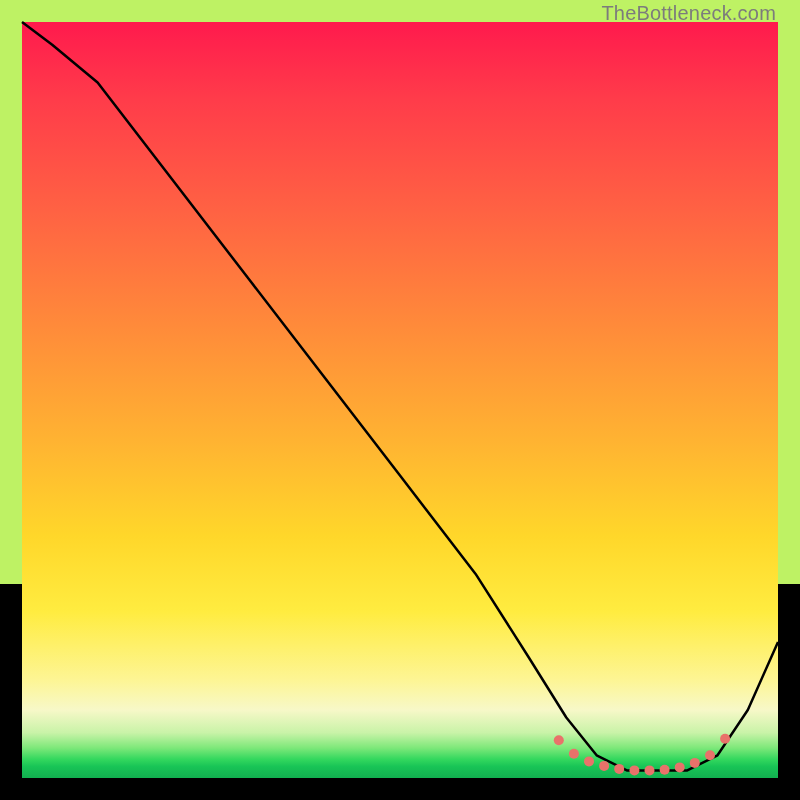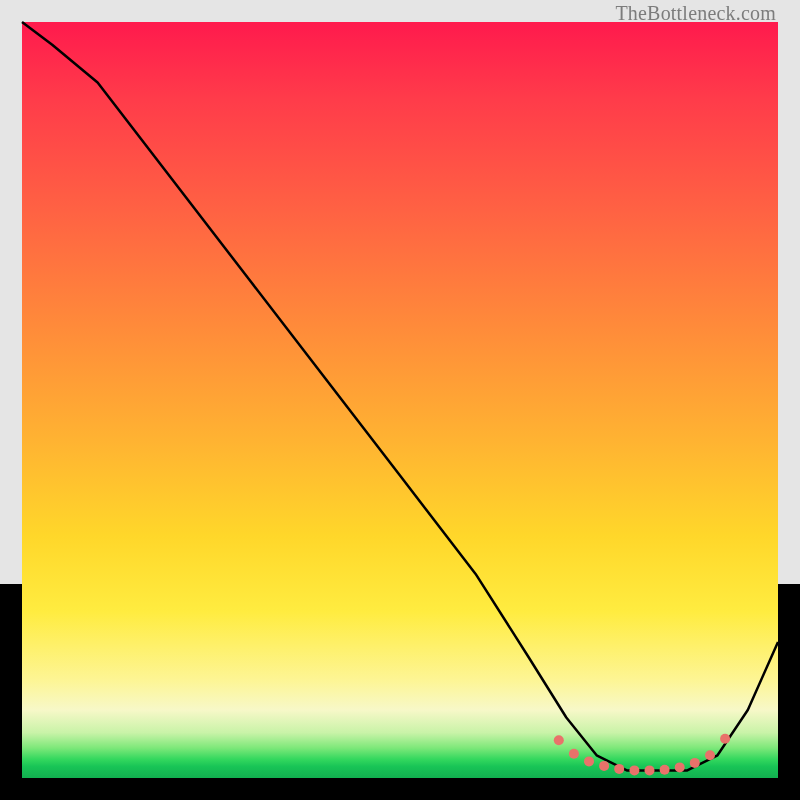--- a/index.html
+++ b/index.html
@@ -8,22 +8,21 @@
     width: 800px;
     height: 800px;
     background: #000;
     overflow: hidden;
     font-family: Arial, Helvetica, sans-serif;
   }
   .frame {
     position: relative;
     width: 800px;
     height: 584px;
-    background: #e5e5e5;
-    font-family: Liberation Serif, serif;
+    background: #bef264;
   }
   .plot-area {
     position: absolute;
     left: 22px;
     top: 22px;
     width: 756px;
     height: 756px;
     
     background: linear-gradient(
       to bottom,

